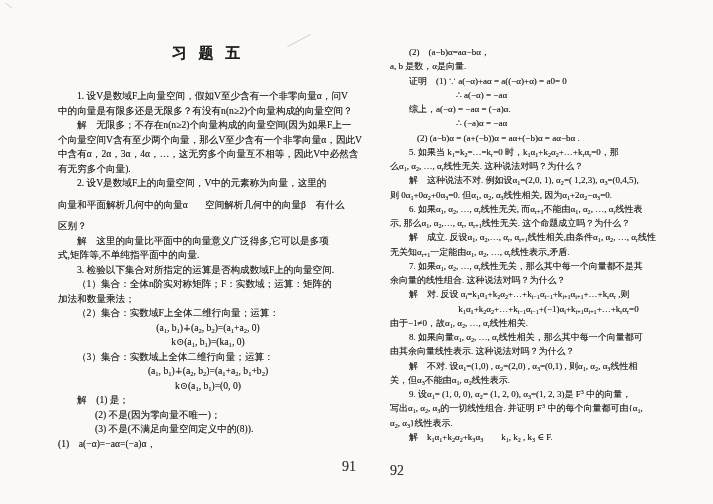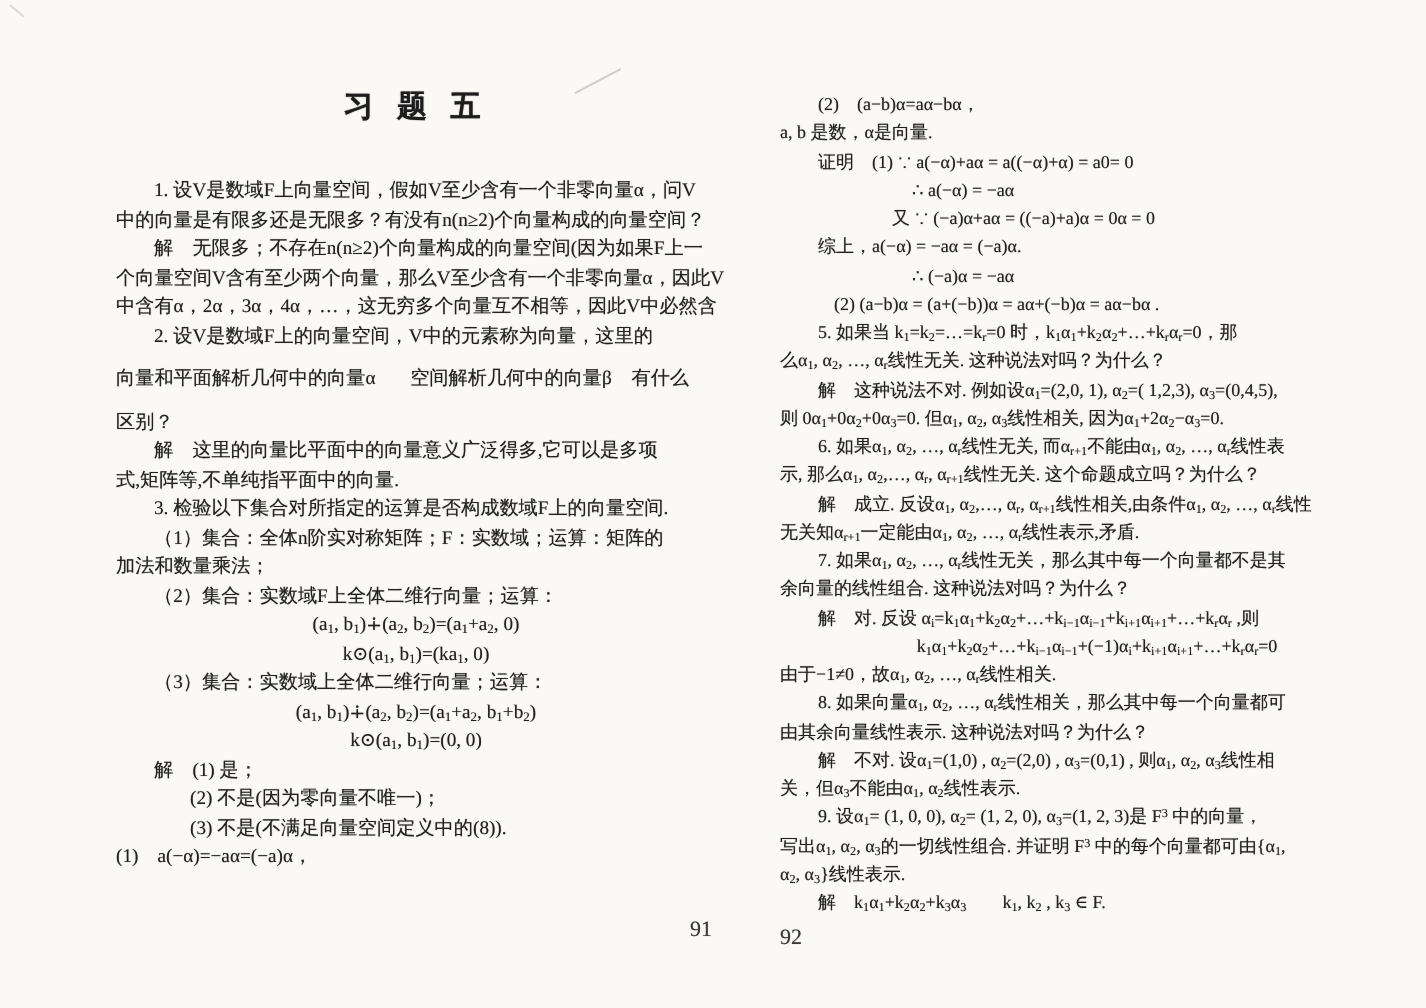--- a/index.html
+++ b/index.html
@@ -33,21 +33,21 @@
   .line.c{text-align:center;}
   .line.i0{text-indent:8px;}
   .line.i2{text-indent:27px;}
   .line.i3{text-indent:37px;}
   .line.i4{text-indent:56px;}
   .line.i5{text-indent:66px;}
   sub,sup{font-size:68%;line-height:0;}
   sub{vertical-align:-0.25em;}
   sup{vertical-align:0.45em;}
   .pagenum{
-    position:absolute;font-size:11px;color:#3a3a3a;
+    position:absolute;font-size:14px;color:#3a3a3a;
     text-shadow:0 0 .4px rgba(0,0,0,.5);
   }
   .pagenum-left{top:459px;right:2px;}
   .pagenum-right{top:463px;left:0;}
   
   .artifact{position:absolute;background:#a9a9a4;opacity:.55;}
   .artifact-1{left:286px;top:40px;width:26px;height:1px;transform:rotate(-28deg);}
   .artifact-2{left:4px;top:5px;width:9px;height:1px;transform:rotate(40deg);opacity:.4;}
 </style>
 </head>
@@ -56,20 +56,21 @@
 <div>
 
   <section class="page page-left">
     <h1 class="title">习 题 五</h1>
     <div class="lines">
         <div class="line p">1. 设V是数域F上向量空间，假如V至少含有一个非零向量α，问V</div>
         <div class="line n">中的向量是有限多还是无限多？有没有n(n≥2)个向量构成的向量空间？</div>
         <div class="line p">解　无限多；不存在n(n≥2)个向量构成的向量空间(因为如果F上一</div>
         <div class="line n">个向量空间V含有至少两个向量，那么V至少含有一个非零向量α，因此V</div>
         <div class="line n">中含有α，2α，3α，4α，…，这无穷多个向量互不相等，因此V中必然含</div>
+        <div class="line n">有无穷多个向量).</div>
         <div class="line p">2. 设V是数域F上的向量空间，V中的元素称为向量，这里的</div>
         <div class="line n" style="margin-top: 7px;">向量和平面解析几何中的向量α⃗ ，空间解析几何中的向量β⃗ 有什么</div>
         <div class="line n" style="margin-top: 7px;">区别？</div>
         <div class="line p">解　这里的向量比平面中的向量意义广泛得多,它可以是多项</div>
         <div class="line n">式,矩阵等,不单纯指平面中的向量.</div>
         <div class="line p">3. 检验以下集合对所指定的运算是否构成数域F上的向量空间.</div>
         <div class="line p">（1）集合：全体n阶实对称矩阵；F：实数域；运算：矩阵的</div>
         <div class="line n">加法和数量乘法；</div>
         <div class="line p">（2）集合：实数域F上全体二维行向量；运算：</div>
         <div class="line c">(a<sub>1</sub>, b<sub>1</sub>)∔(a<sub>2</sub>, b<sub>2</sub>)=(a<sub>1</sub>+a<sub>2</sub>, 0)</div>
@@ -84,21 +85,20 @@
       </div>
     <div class="pagenum pagenum-left">91</div>
   </section>
 
   <section class="page page-right">
     <div class="lines">
         <div class="line p">(2)　(a−b)α=aα−bα，</div>
         <div class="line n">a, b 是数，α是向量.</div>
         <div class="line p">证明　(1) ∵ a(−α)+aα = a((−α)+α) = a0= 0</div>
         <div class="line i5">∴ a(−α) = −aα</div>
-        <div class="line i4">又 ∵ (−a)α+aα = ((−a)+a)α = 0α = 0</div>
         <div class="line p">综上，a(−α) = −aα = (−a)α.</div>
         <div class="line i5">∴ (−a)α = −aα</div>
         <div class="line i2">(2) (a−b)α = (a+(−b))α = aα+(−b)α = aα−bα .</div>
         <div class="line p">5. 如果当 k<sub>1</sub>=k<sub>2</sub>=…=k<sub>r</sub>=0 时，k<sub>1</sub>α<sub>1</sub>+k<sub>2</sub>α<sub>2</sub>+…+k<sub>r</sub>α<sub>r</sub>=0，那</div>
         <div class="line n">么α<sub>1</sub>, α<sub>2</sub>, …, α<sub>r</sub>线性无关. 这种说法对吗？为什么？</div>
         <div class="line p">解　这种说法不对. 例如设α<sub>1</sub>=(2,0, 1), α<sub>2</sub>=( 1,2,3), α<sub>3</sub>=(0,4,5),</div>
         <div class="line n">则 0α<sub>1</sub>+0α<sub>2</sub>+0α<sub>3</sub>=0. 但α<sub>1</sub>, α<sub>2</sub>, α<sub>3</sub>线性相关, 因为α<sub>1</sub>+2α<sub>2</sub>−α<sub>3</sub>=0.</div>
         <div class="line p">6. 如果α<sub>1</sub>, α<sub>2</sub>, …, α<sub>r</sub>线性无关, 而α<sub>r+1</sub>不能由α<sub>1</sub>, α<sub>2</sub>, …, α<sub>r</sub>线性表</div>
         <div class="line n">示, 那么α<sub>1</sub>, α<sub>2</sub>,…, α<sub>r</sub>, α<sub>r+1</sub>线性无关. 这个命题成立吗？为什么？</div>
         <div class="line p">解　成立. 反设α<sub>1</sub>, α<sub>2</sub>,…, α<sub>r</sub>, α<sub>r+1</sub>线性相关,由条件α<sub>1</sub>, α<sub>2</sub>, …, α<sub>r</sub>线性</div>

